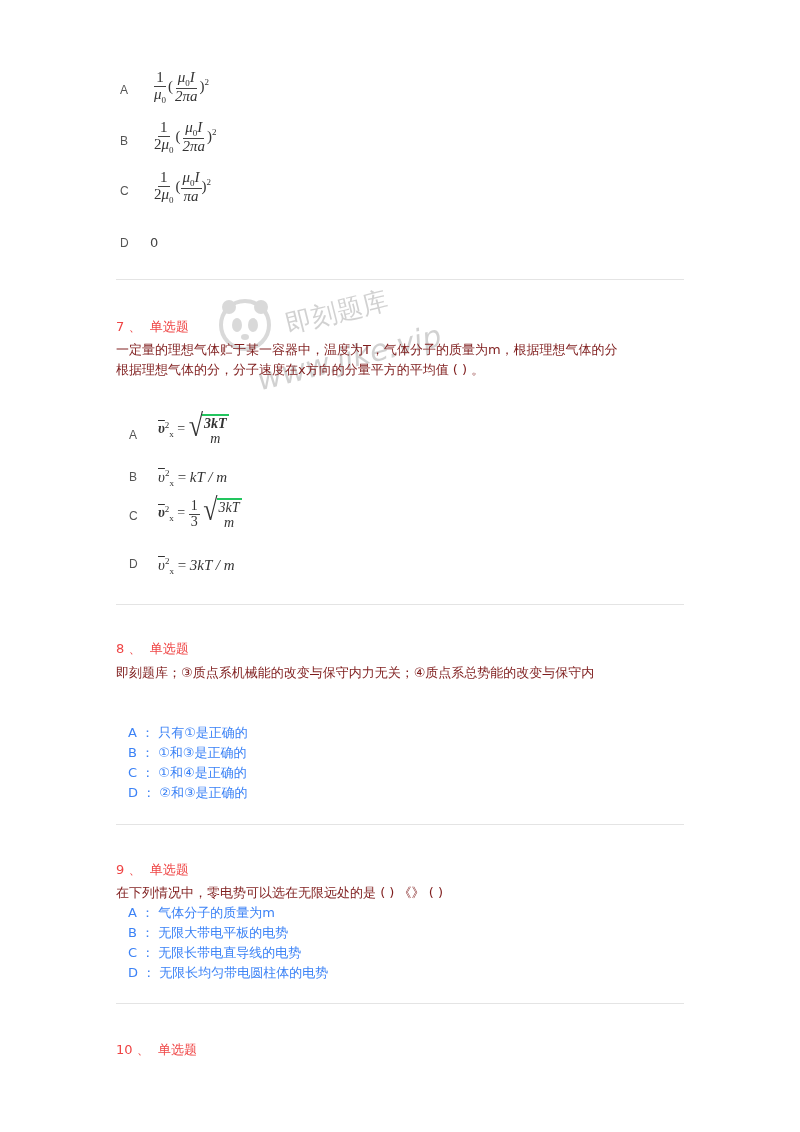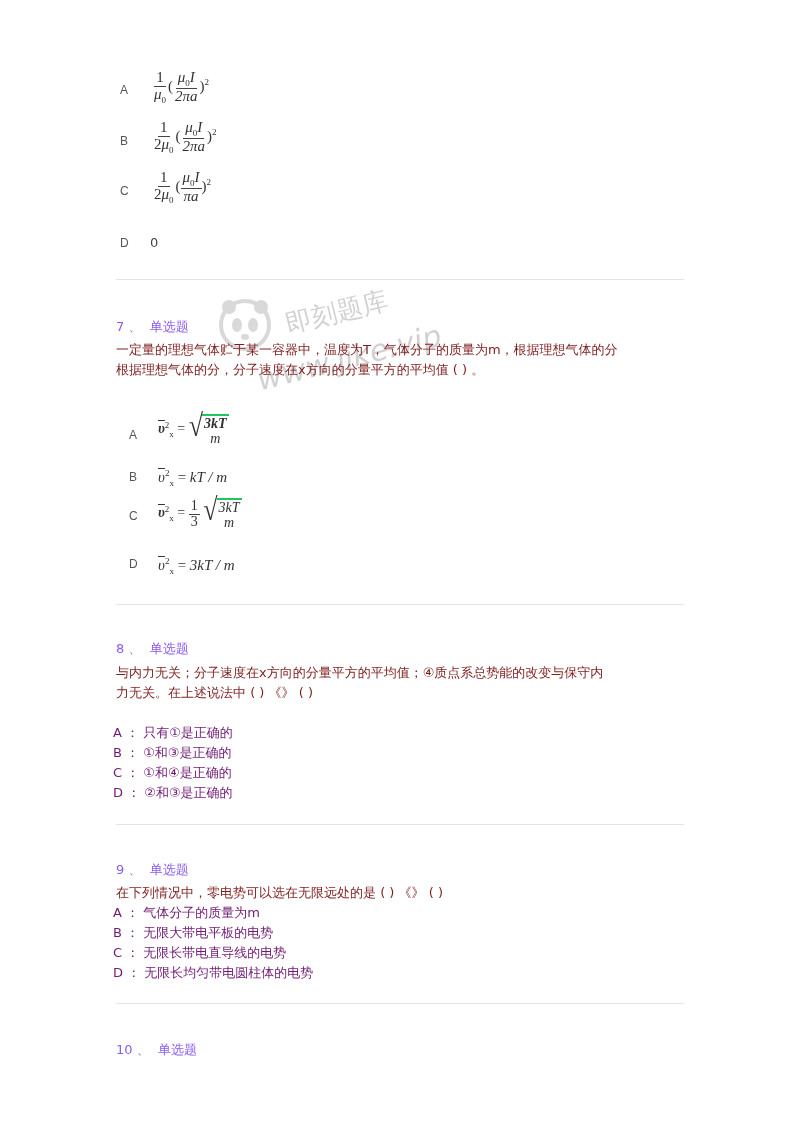--- a/index.html
+++ b/index.html
@@ -15,23 +15,23 @@
   .frac { display: inline-flex; flex-direction: column; align-items: center; vertical-align: middle; line-height: 1.05; }
   .frac .num { border-bottom: 1px solid #444; padding: 0 2px; }
   .frac .den { padding: 0 2px; }
   .up { font-style: normal; }
   .sup { font-size: 9px; vertical-align: super; font-style: normal; }
   .sub { font-size: 9px; vertical-align: sub; font-style: normal; }
   .ovl { text-decoration: overline; }
   .sqrt { display: inline-flex; align-items: stretch; vertical-align: middle; }
   .sqrt .rad { font-style: normal; font-size: 26px; line-height: 1; transform: scaleY(1.2); margin-right: -1px; }
   .sqrt .body { border-top: 2px solid #22c55e; padding-top: 1px; }
-  .q-title { position: absolute; left: 116px; font-size: 13px; color: #8b5cf6; }
+  .q-title { position: absolute; left: 116px; font-size: 13px; color: #ef4444; }
   .q-text { position: absolute; left: 116px; width: 572px; font-size: 13px; line-height: 20px; color: #7f1d1d; }
-  .q-opt { position: absolute; left: 113px; font-size: 13px; line-height: 20px; color: #701a75; }
+  .q-opt { position: absolute; left: 128px; font-size: 13px; line-height: 20px; color: #3b82f6; }
   .watermark { position: absolute; left: 215px; top: 285px; width: 230px; height: 130px; opacity: 0.22; pointer-events: none; }
 </style>
 </head>
 <body>
 
 <div>
   <span class="opt-letter" style="top:83px">A</span>
   <div class="math" style="top:70px">
     <span class="frac">
         <span class="num up">1</span>
@@ -150,22 +150,21 @@
   </div>
 </div>
 
 <div class="sep" style="top:604px"></div>
 
 <div class="q-title" style="top:640px">
   <span>8 、</span>&nbsp;
   <span>单选题</span>
 </div>
 <div class="q-text" style="top:663px">
-  <div>与内力无关；分子速度在x方向的分量平方的平均值；④质点系总势能的改变与保守内</div>
-  <div>力无关。在上述说法中 ( ) 《》 ( )</div>
+  <div>即刻题库；③质点系机械能的改变与保守内力无关；④质点系总势能的改变与保守内</div>
 </div>
 <div class="q-opt" style="top:723px">A ：  只有①是正确的</div>
 <div class="q-opt" style="top:743px">B ：  ①和③是正确的</div>
 <div class="q-opt" style="top:763px">C ：  ①和④是正确的</div>
 <div class="q-opt" style="top:783px">D ：  ②和③是正确的</div>
 
 <div class="sep" style="top:824px"></div>
 
 <div class="q-title" style="top:861px">
   <span>9 、</span>&nbsp;

